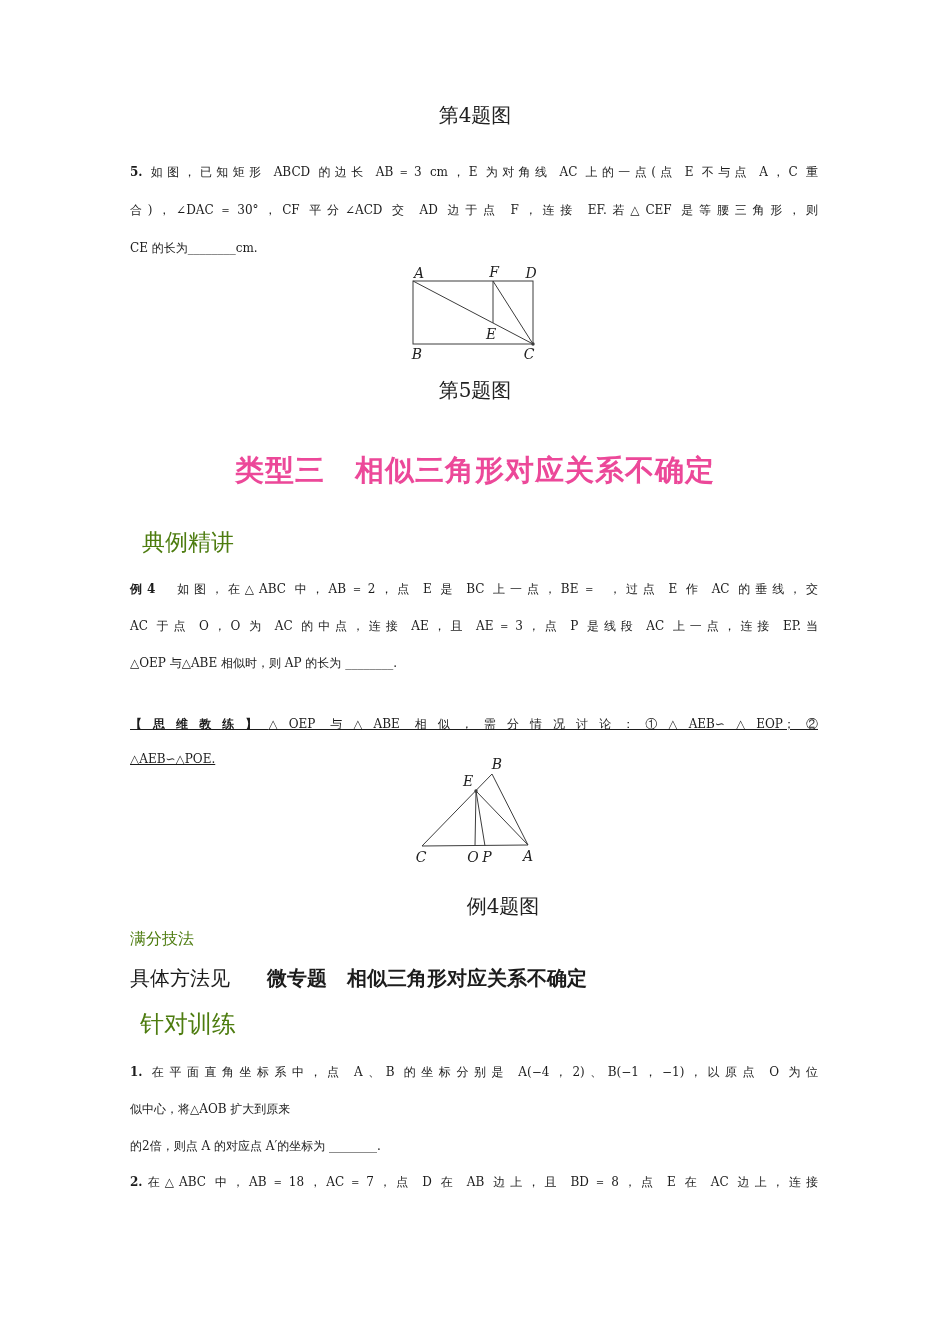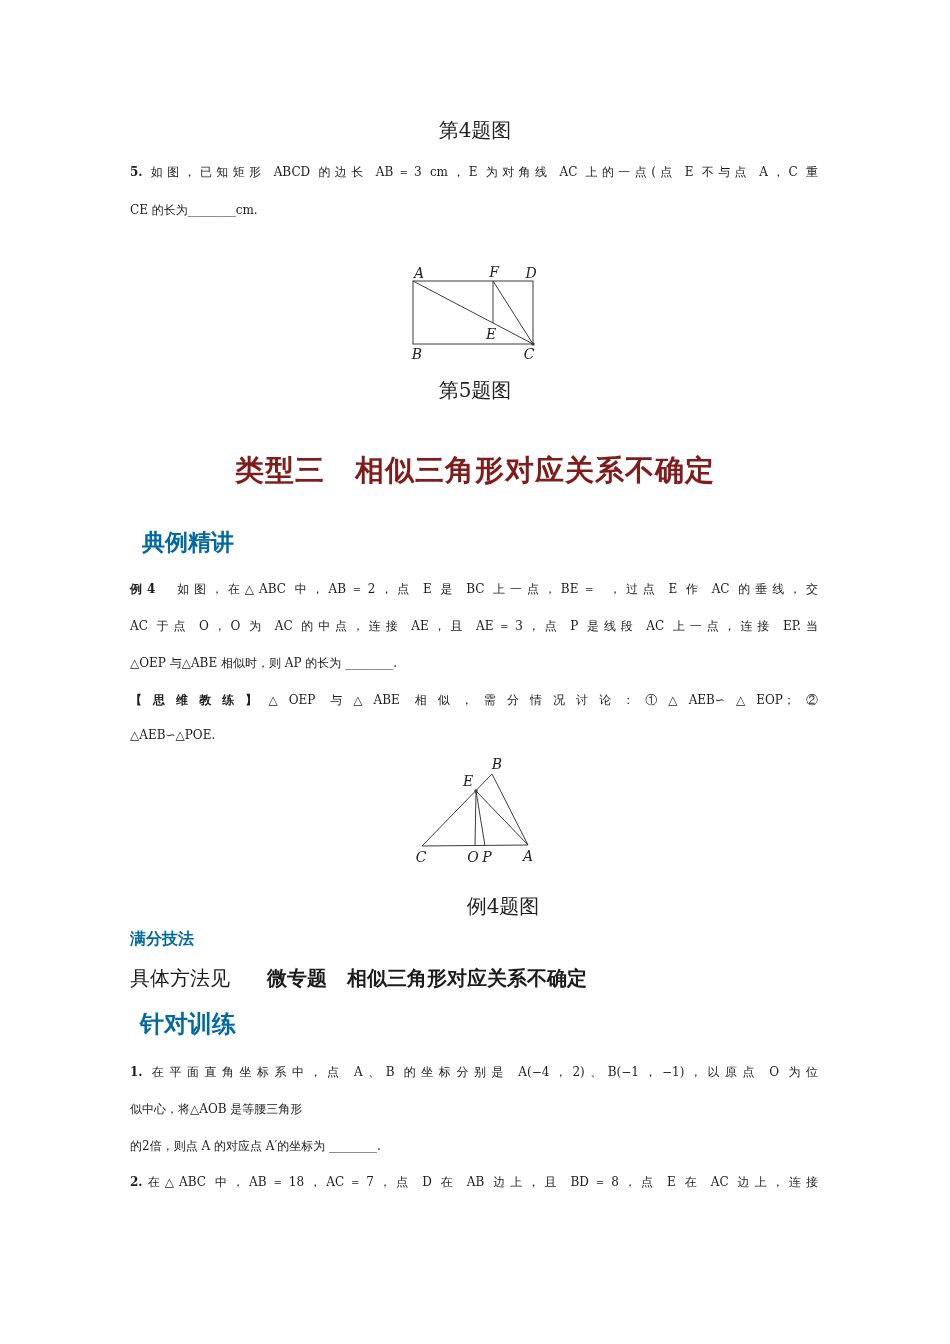--- a/index.html
+++ b/index.html
@@ -24,44 +24,45 @@
   .line{display:block;}
   .lh38 .line{height:38px;line-height:38px;}
   .lh37 .line{height:37px;line-height:37px;}
   .lh35 .line{height:35px;line-height:35px;}
   .just{text-align:justify;text-align-last:justify;}
   .bold{font-weight:bold;}
   .sans{font-family:"DejaVu Sans","Liberation Sans",sans-serif;margin-left:37px;}
   .section-title{
     left:0;top:451px;width:950px;text-align:center;
     font-family:Liberation Serif, serif;
-    font-weight:bold;font-size:29px;color:#7f1d1d;
+    font-weight:bold;font-size:29px;color:#ec4899;
     letter-spacing:1px;
   }
   .sub-head{
     font-family:"DejaVu Sans","Liberation Sans",sans-serif;
-    font-weight:bold;color:#0369a1;
+    font-weight:normal;color:#4d7c0f;
   }
   svg text{
     font-family:"DejaVu Serif","Liberation Serif",serif;
     font-style:italic;font-size:14px;fill:#222;
   }
   svg line, svg polyline, svg polygon, svg rect{
     stroke:#3c3c3c;stroke-width:1;fill:none;
   }
 </style>
 </head>
 <body>
 
 <div class="page">
 
-  <div class="abs caption" style="top:117px;">第4题图</div>
+  <div class="abs caption" style="top:102px;">第4题图</div>
 
   <div class="abs body-block lh38" style="top:153px;">
     <div class="line just"><span class="bold">5.</span><span> 如图，已知矩形 ABCD 的边长 AB＝3 cm，E 为对角线 AC 上的一点(点 E 不与点 A，C 重</span></div>
+    <div class="line just">合)，∠DAC＝30°，CF 平分∠ACD 交 AD 边于点 F，连接 EF.若△CEF 是等腰三角形，则</div>
     <div class="line">CE 的长为________cm.</div>
   </div>
 
   <div class="abs" style="left:393px;top:260px;">
     <svg width="160" height="105" viewBox="0 0 160 105">
       <rect x="20" y="21" width="120" height="63"></rect>
       <line x1="20" y1="21" x2="140" y2="84"></line>
       <line x1="100" y1="21" x2="100" y2="63"></line>
       <line x1="100" y1="21" x2="140" y2="84"></line>
       <circle cx="140" cy="84" r="1.7" fill="#3c3c3c" stroke="none"></circle>
@@ -79,21 +80,21 @@
   <div class="abs section-title">类型三　相似三角形对应关系不确定</div>
 
   <div class="abs sub-head" style="left:142px;top:527px;font-size:23px;">典例精讲</div>
 
   <div class="abs body-block lh37" style="top:571px;">
     <div class="line just"><span class="bold">例4</span><span>　如图，在△ABC 中，AB＝2，点 E 是 BC 上一点，BE＝ ，过点 E 作 AC 的垂线，交</span></div>
     <div class="line just">AC 于点 O，O 为 AC 的中点，连接 AE，且 AE＝3，点 P 是线段 AC 上一点，连接 EP.当</div>
     <div class="line">△OEP 与△ABE 相似时，则 AP 的长为 ________.</div>
   </div>
 
-  <div class="abs body-block lh35" style="top:683px;">
+  <div class="abs body-block lh35" style="top:707px;text-decoration:underline;">
     <div class="line just"><span class="bold">【思维教练】</span><span>△OEP 与△ABE 相似，需分情况讨论：①△AEB∽△EOP；②</span></div>
     <div class="line">△AEB∽△POE.</div>
   </div>
 
   <div class="abs" style="left:398px;top:756px;">
     <svg width="150" height="112" viewBox="0 0 150 112">
       <line x1="24" y1="90" x2="130" y2="89"></line>
       <line x1="24" y1="90" x2="94" y2="18"></line>
       <line x1="94" y1="18" x2="130" y2="89"></line>
       <line x1="78" y1="35" x2="77" y2="90"></line>
@@ -114,21 +115,21 @@
   <div class="abs sub-head" style="left:130px;top:929px;font-size:16px;">满分技法</div>
 
   <div class="abs" style="left:130px;top:965px;font-size:20px;">
     <span>具体方法见</span><span class="bold sans">微专题　相似三角形对应关系不确定</span>
   </div>
 
   <div class="abs sub-head" style="left:140px;top:1008px;font-size:24px;">针对训练</div>
 
   <div class="abs body-block lh37" style="top:1054px;">
     <div class="line just"><span class="bold">1.</span><span> 在平面直角坐标系中，点 A、B 的坐标分别是 A(−4，2)、B(−1，−1)，以原点 O 为位</span></div>
-    <div class="line">似中心，将△AOB 是等腰三角形</div>
+    <div class="line">似中心，将△AOB 扩大到原来</div>
     <div class="line">的2倍，则点 A 的对应点 A′的坐标为 ________.</div>
   </div>
 
   <div class="abs body-block lh38" style="top:1163px;">
     <div class="line just"><span class="bold">2.</span><span>在△ABC 中，AB＝18，AC＝7，点 D 在 AB 边上，且 BD＝8，点 E 在 AC 边上，连接</span></div>
   </div>
 
 </div>
 
 </body></html>

